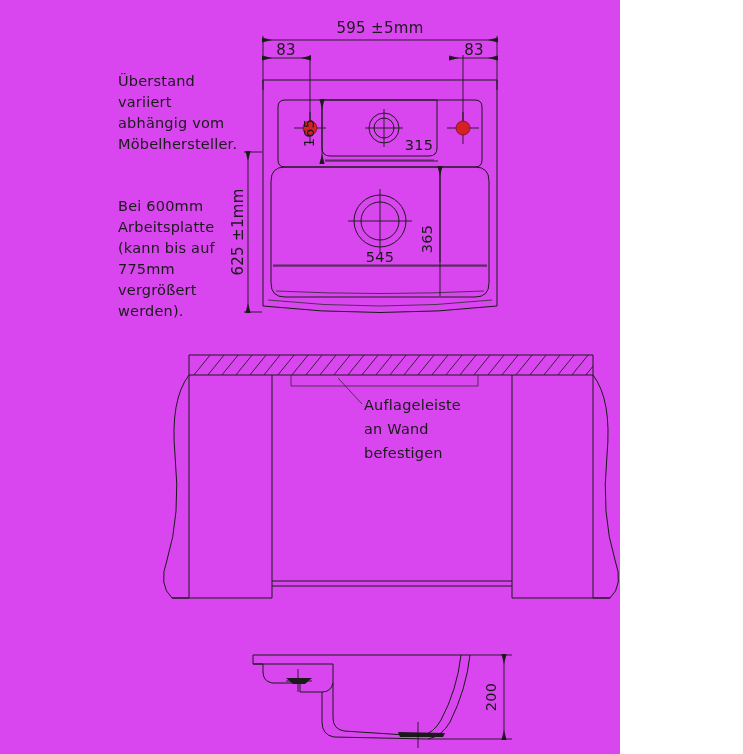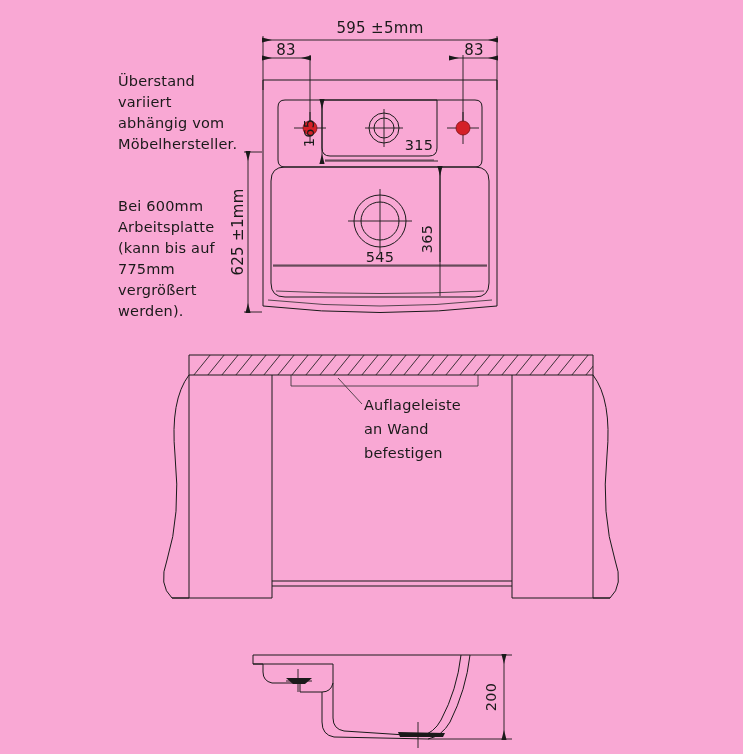--- a/index.html
+++ b/index.html
@@ -8,23 +8,23 @@
     background: #ffffff;
   }
   body {
     width: 743px;
     height: 754px;
     font-family: "DejaVu Sans", sans-serif;
     overflow: hidden;
   }
   #drawing-root {
     position: relative;
-    width: 743px;
+    width: 620px;
     height: 754px;
-    background: #f9a8d4;
+    background: #d946ef;
   }
   svg.sheet {
     position: absolute;
     top: 0;
     left: 0;
     width: 743px;
     height: 754px;
     display: block;
   }
   .ln {

